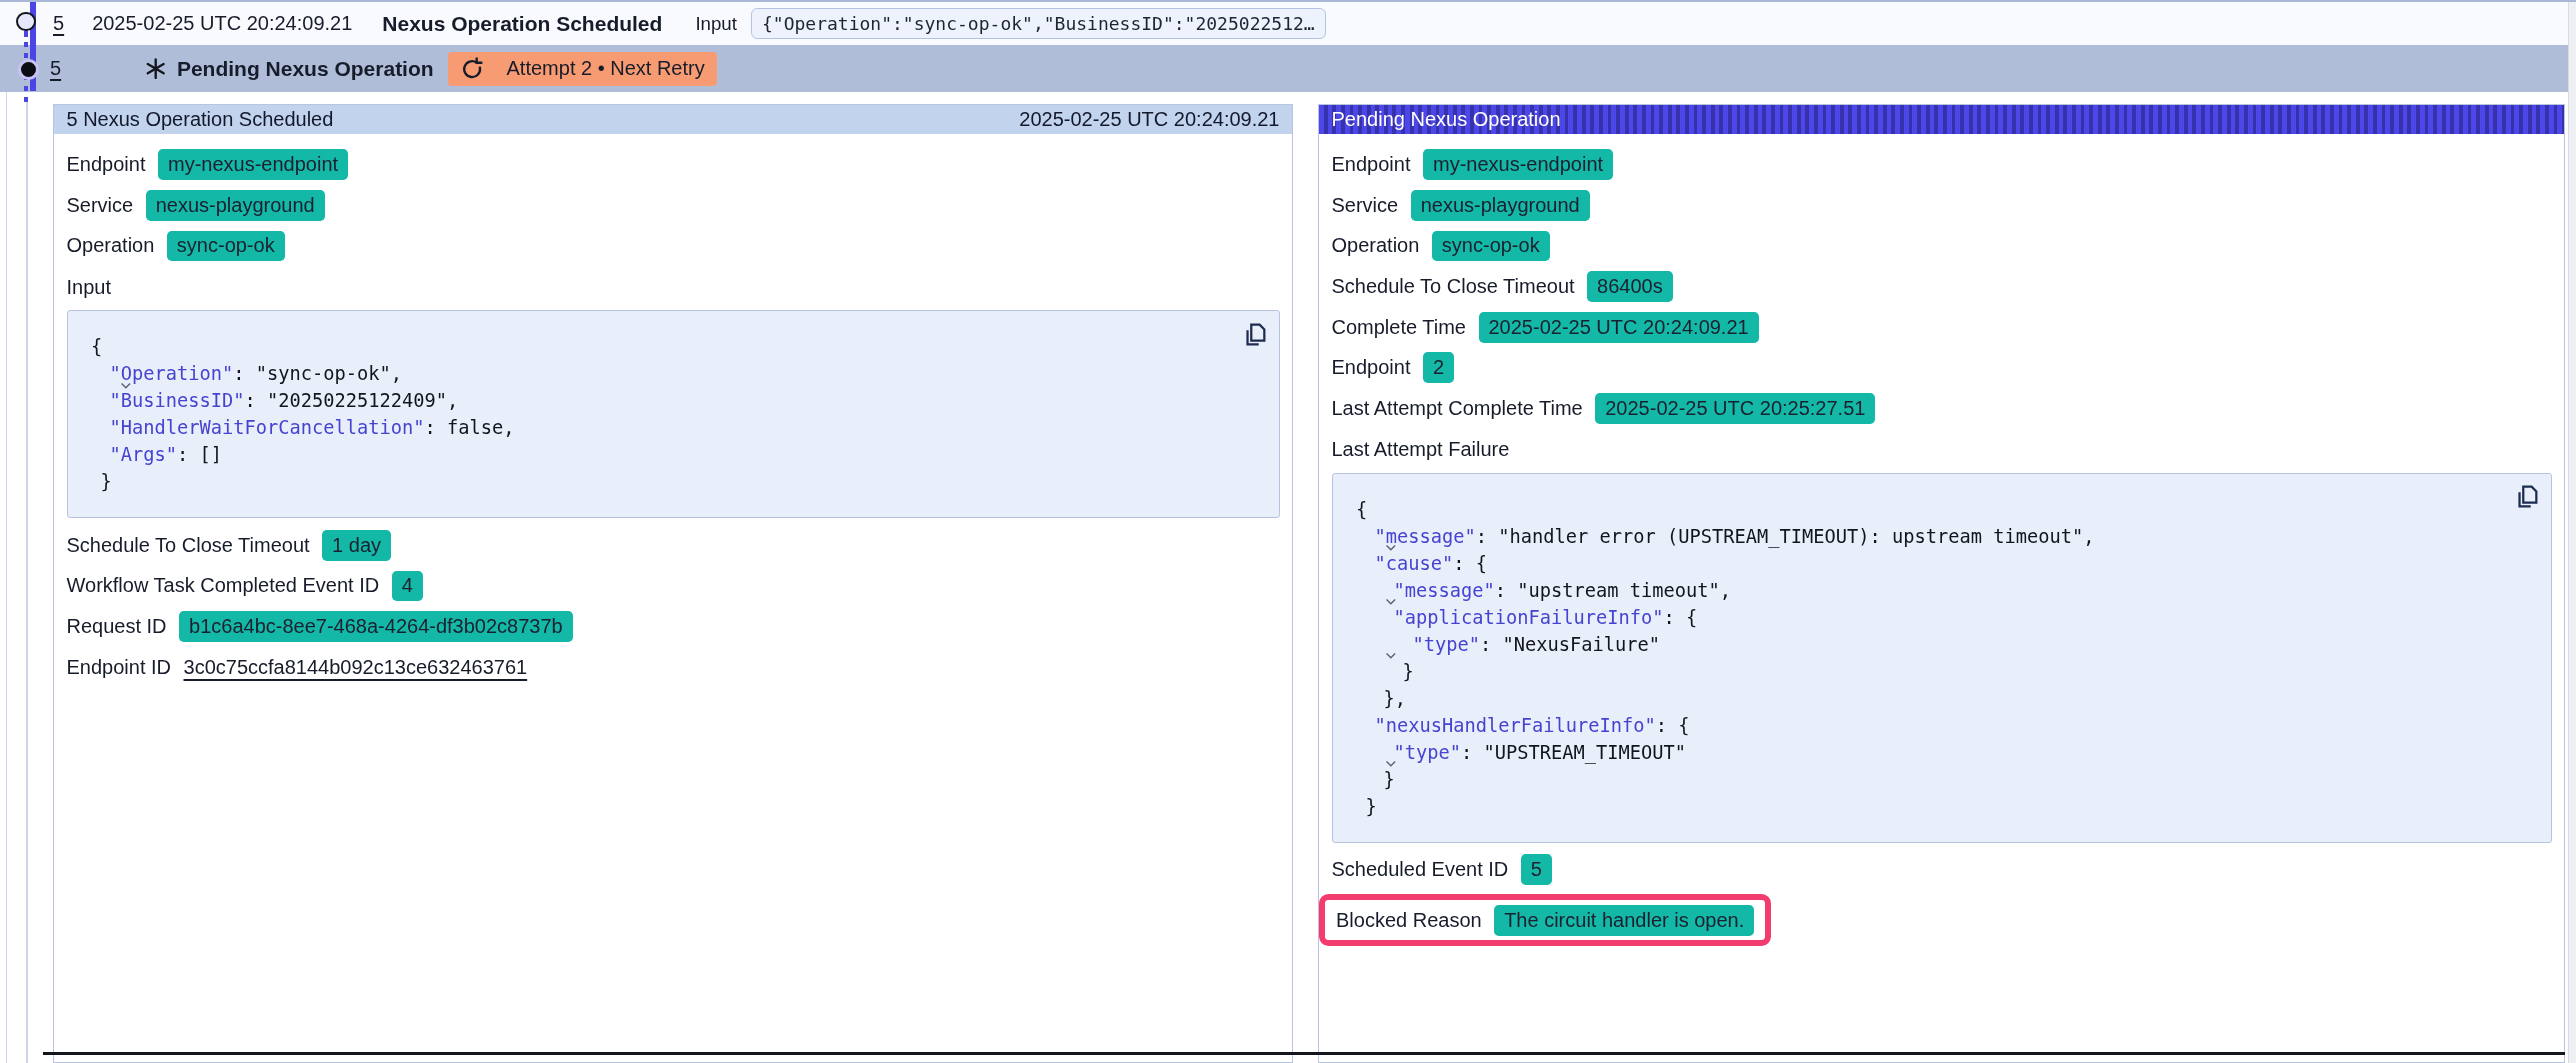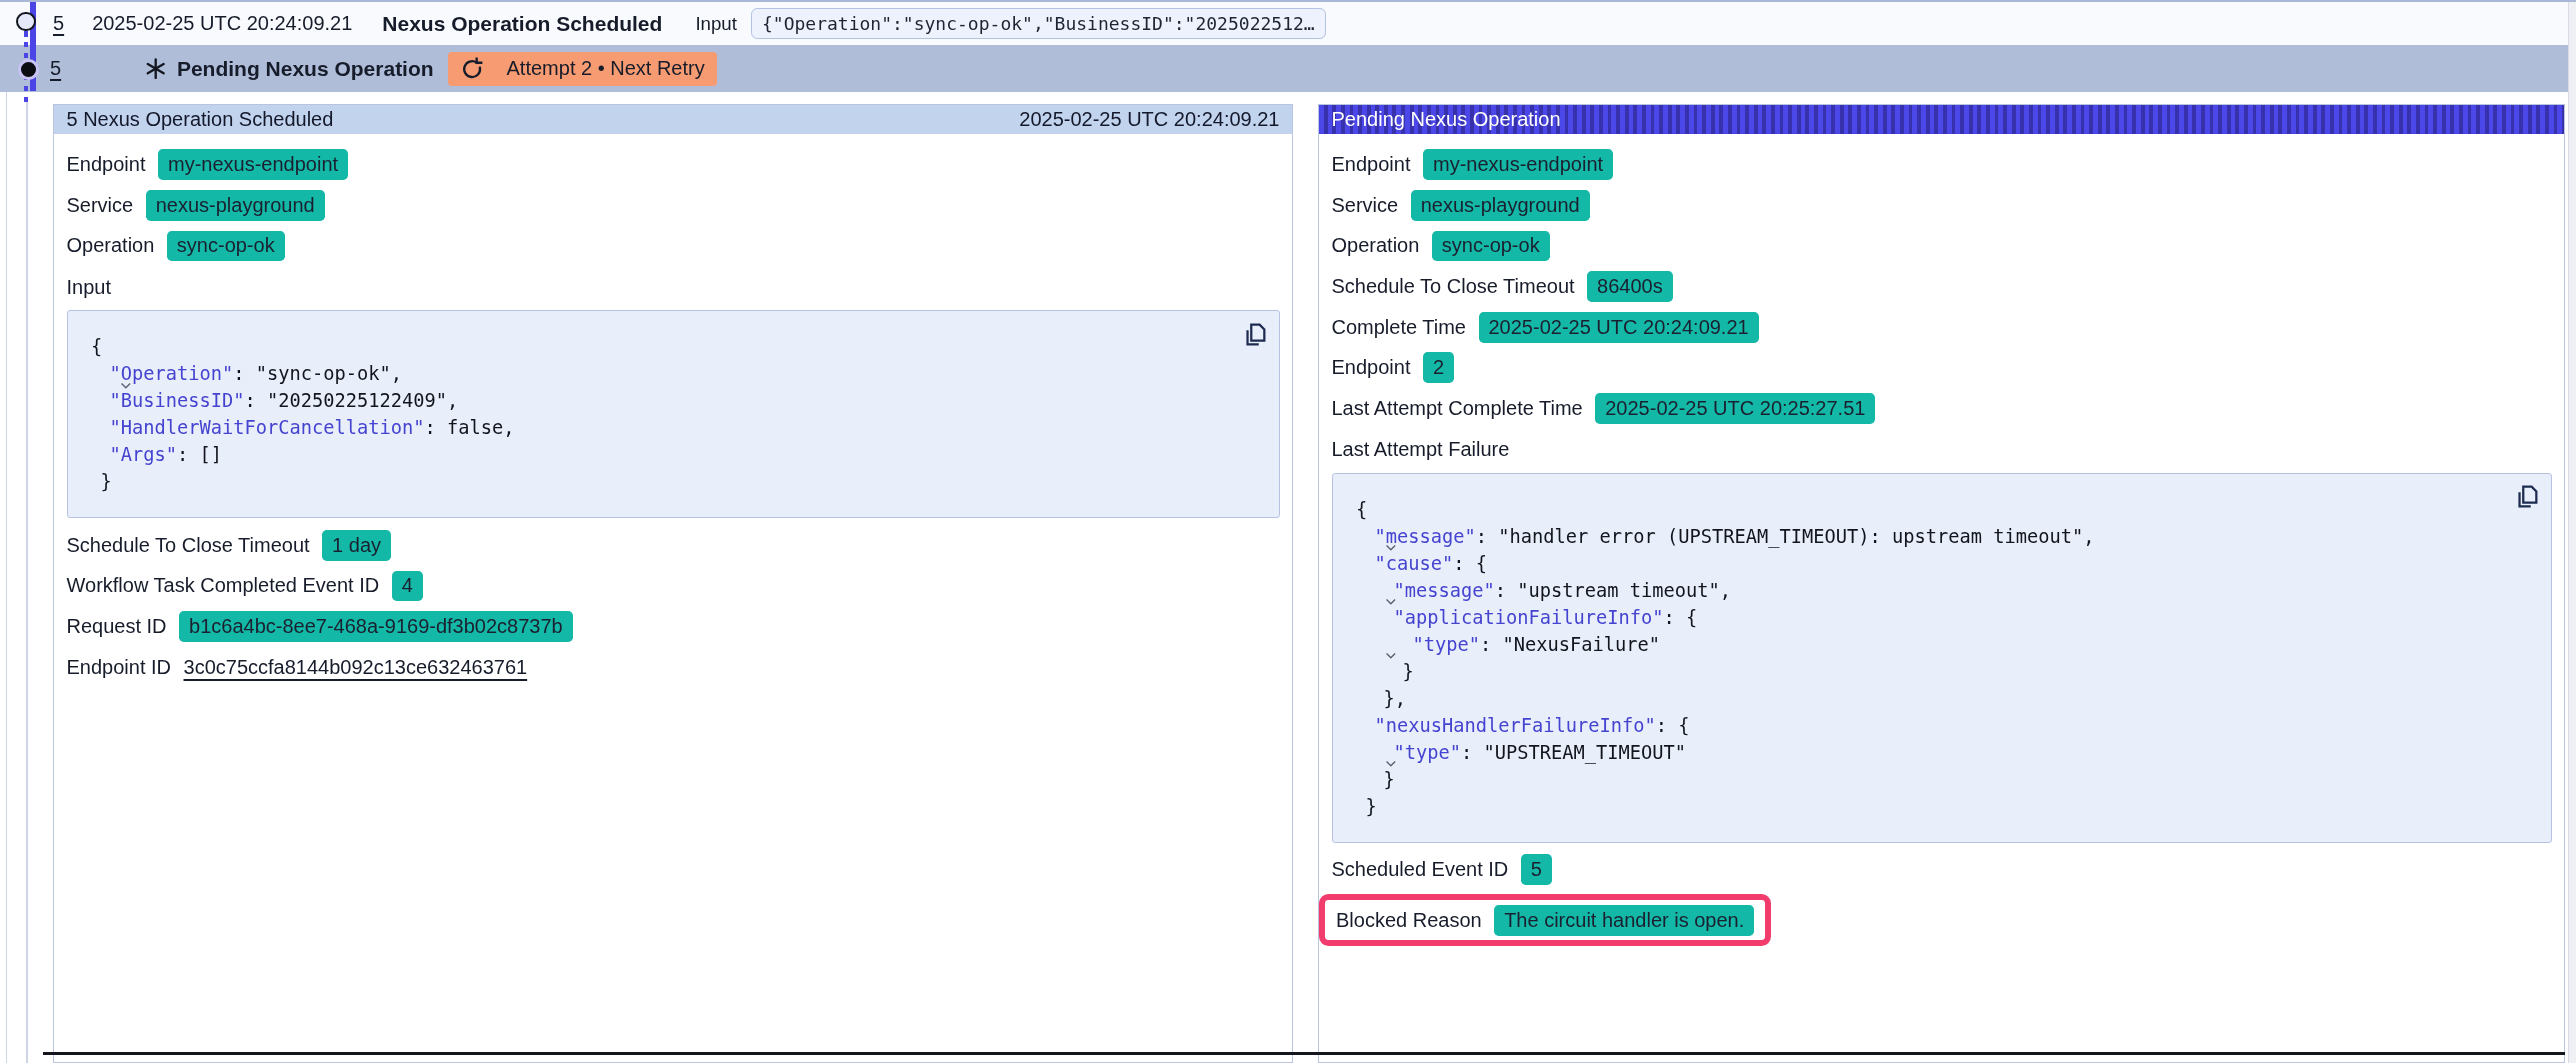--- a/index.html
+++ b/index.html
@@ -162,21 +162,21 @@
         <div class="frow">
           <span class="flabel">Schedule To Close Timeout</span>
           <span class="chip">1 day</span>
         </div>
         <div class="frow">
           <span class="flabel">Workflow Task Completed Event ID</span>
           <span class="chip">4</span>
         </div>
         <div class="frow">
           <span class="flabel">Request ID</span>
-          <span class="chip">b1c6a4bc-8ee7-468a-9169-df3b02c8737b</span>
+          <span class="chip">b1c6a4bc-8ee7-468a-4264-df3b02c8737b</span>
         </div>
         <div class="frow">
           <span class="flabel">Endpoint ID</span>
           <a class="flink">3c0c75ccfa8144b092c13ce632463761</a>
         </div>
       </div>
   </div>
 
   <div class="panel right">
     <div class="panel-header">

